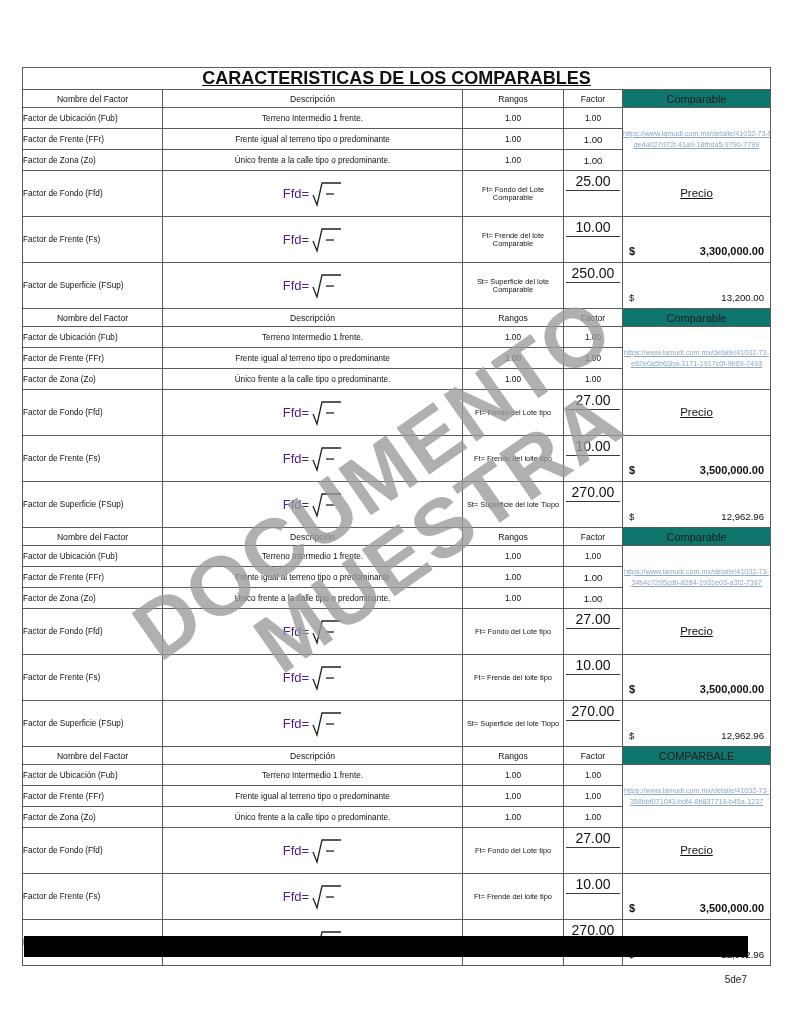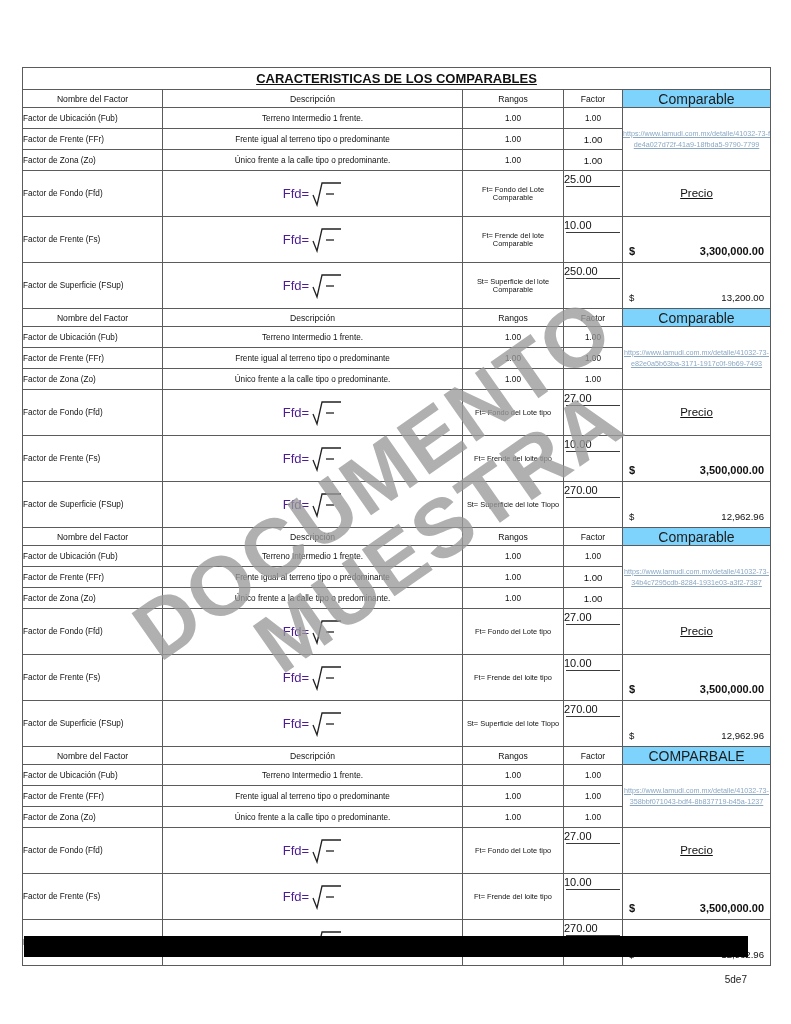--- a/index.html
+++ b/index.html
@@ -55,41 +55,41 @@
   col.c5{width:148px;}
 
   
   .title-row td{
     background:#000000;
     border:1px solid #000000;
     height:21px;
     text-align:center;
     color:#ffffff;
     font-weight:bold;
-    font-size:13px;
+    font-size:18px;
     margin-top:28px;
   }
   .title-row td span{text-decoration:underline;}
 
   
   .hdr td{
     background:#000000;
     border:1px solid #000000;
     color:#ffffff;
     font-weight:normal;
     font-size:8.6px;
     height:17px;
     text-align:center;
   }
   .hdr td.blue{
-    background:#7dd3fc;
+    background:#0f766e;
     color:#1d1d1d;
     border:1px solid #5b5b5b;
     font-weight:normal;
-    font-size:14px;
+    font-size:11px;
   }
 
   
   .simple td{height:20px;}
   .cell-left{padding-left:3px;text-align:left;font-size:8.2px;margin-left:46px;}
   .cell-center{text-align:center;font-size:8.2px;}
   .f-sm{font-size:8.2px;}
   .f-md{font-size:9.6px;}
 
   
@@ -134,22 +134,22 @@
   }
   
   .fracbox{
     height:45px;
     display:flex;
     flex-direction:column;
     justify-content:flex-start;
     align-items:stretch;
   }
   .fracnum{
-    text-align:left;
-    font-size:11px;
+    text-align:center;
+    font-size:14px;
     padding-top:2px;
     padding-bottom:1px;
   }
   .fracline{
     border-bottom:1.6px solid #3a3a3a;
     margin:0 2px;
   }
   .fracden{flex:1;}
 
   

